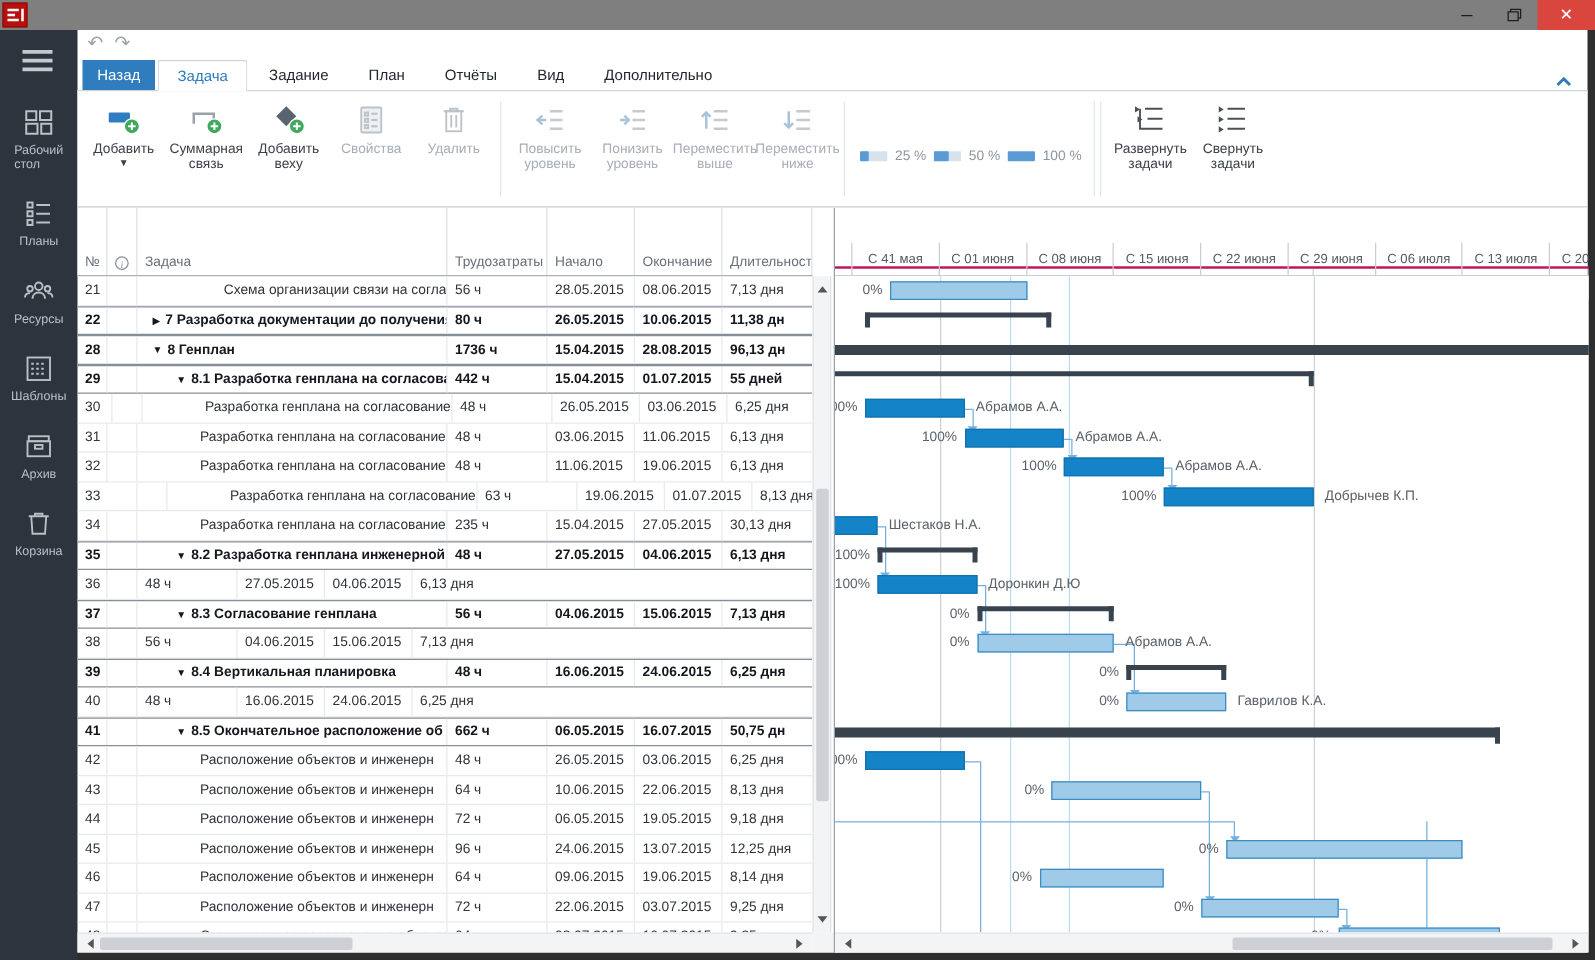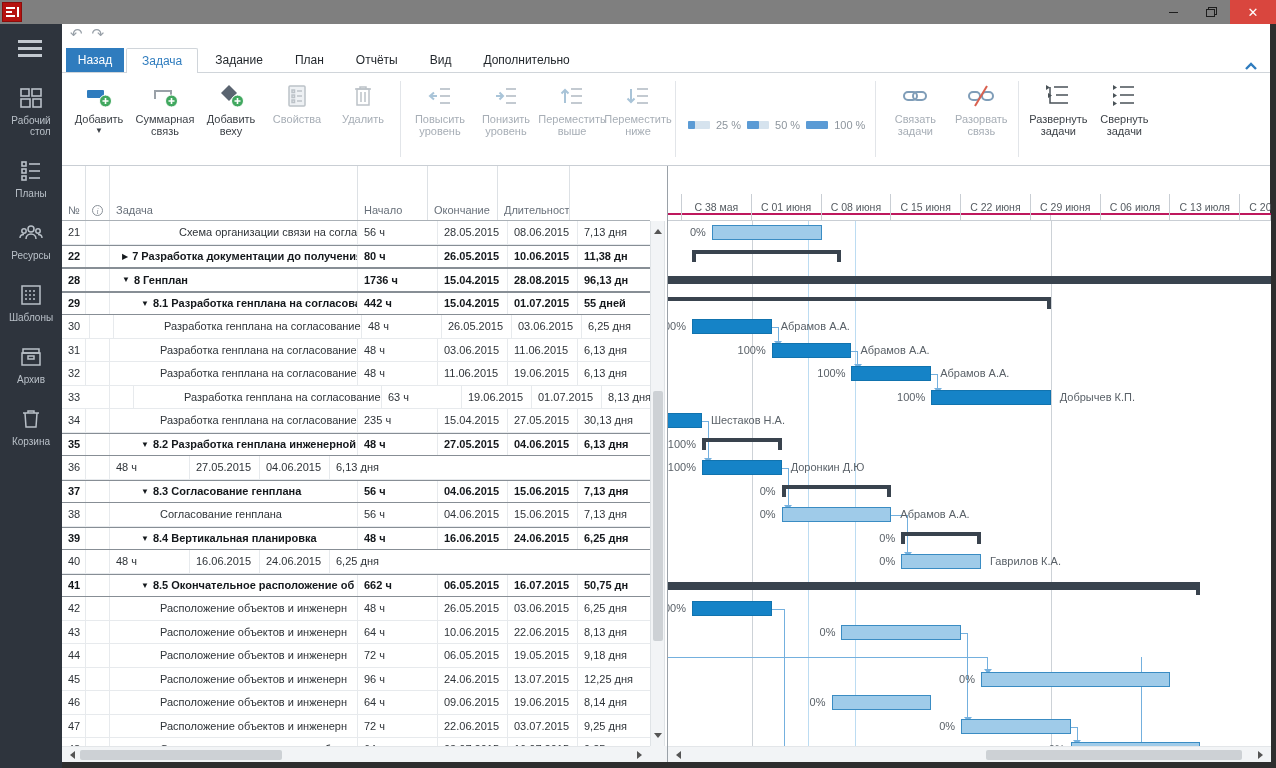--- a/index.html
+++ b/index.html
@@ -16,21 +16,21 @@
   .wc{width:38px;height:24px;display:flex;align-items:center;justify-content:center;color:#1e1e1e;}
   .wc.close{width:46px;background:#d9463e;color:#fff;font-size:13px;}
   .ming{display:block;width:9px;height:1px;background:#1e1e1e;}
   
   .sidebar{position:absolute;left:0;top:24px;width:62px;height:744px;background:#2e343d;}
   .burger{margin:16px 0 0 18px;width:24px;cursor:pointer;}
   .burger i{display:block;width:24px;height:3px;background:#c3c9d0;margin-bottom:4px;}
   .snav{display:flex;flex-direction:column;align-items:center;margin-top:28px;gap:21px;}
   .sitem{display:flex;flex-direction:column;align-items:center;width:62px;color:#b9c0c8;}
   .sitem svg{display:block;}
-  .sitem .slab{font-size:10px;line-height:11px;text-align:right;margin-top:4px;white-space:pre-line;}
+  .sitem .slab{font-size:10px;line-height:11px;text-align:left;margin-top:4px;white-space:pre-line;}
   
   .content{position:absolute;left:62px;top:24px;width:1208px;height:738px;background:#fff;}
   .quick{position:absolute;left:8px;top:1px;display:flex;gap:9px;color:#98a0a8;font-size:15px;}
   .tabrow{position:absolute;left:0;top:24px;width:100%;height:24px;display:flex;align-items:stretch;}
   .backbtn{margin-left:4px;width:58px;background:#2f7cbe;color:#fff;font-size:12px;display:flex;align-items:center;justify-content:center;cursor:pointer;}
   .tab{padding:0 15px;font-size:12px;color:#23282d;display:flex;align-items:center;margin-left:2px;cursor:pointer;}
   .tab.active{color:#2f7cbe;background:#fff;border:1px solid #d0d5da;border-bottom:none;border-radius:2px 2px 0 0;position:relative;z-index:3;height:25px;}
   .chev{position:absolute;right:12px;top:33px;cursor:pointer;}
   
   .ribbon{position:absolute;left:0;top:48px;width:100%;height:94px;background:#fff;border-top:1px solid #d0d5da;border-bottom:1px solid #c9ced4;display:flex;z-index:1;}
@@ -331,41 +331,20 @@
             <span>50 %</span>
           </div>
           <div class="sbtn">
             <span style="width:22px;height:12px;display:inline-block"><svg viewBox="0 0 22 12" width="100%" height="100%">
                 <rect x="0" y="2" width="22" height="8" rx="1" fill="#5b9bd5"></rect>
               </svg></span>
             <span>100 %</span>
           </div>
         </div>
         <div class="rdiv"></div>
-        <div class="rgroup">
-          <div class="rbtn dis" style="width: 66px;">
-            <span class="ricon"><svg viewBox="0 0 26 26" width="100%" height="100%">
-                <g fill="none" stroke="#7f9db8" stroke-width="2">
-                  <rect x="2" y="9" width="13" height="8" rx="4"></rect>
-                  <rect x="11" y="9" width="13" height="8" rx="4"></rect>
-                </g>
-              </svg></span>
-            <span class="rlabel">Связать задачи</span>
-          </div>
-          <div class="rbtn dis" style="width: 66px;">
-            <span class="ricon"><svg viewBox="0 0 26 26" width="100%" height="100%">
-                <g fill="none" stroke="#7f9db8" stroke-width="2">
-                  <rect x="1" y="9" width="11" height="8" rx="4"></rect>
-                  <rect x="14" y="9" width="11" height="8" rx="4"></rect>
-                </g>
-                <path d="M19 3L7 23" stroke="#d9604f" stroke-width="2"></path>
-              </svg></span>
-            <span class="rlabel">Разорвать связь</span>
-          </div>
-        </div>
         <div class="rdiv"></div>
         <div class="rgroup">
           <div class="rbtn" style="width: 66px;">
             <span class="ricon"><svg viewBox="0 0 26 26" width="100%" height="100%">
                 <g fill="none" stroke="#4a5258" stroke-width="1.5">
                   <path d="M9 4h14M11 12h12M9 20h14M5 4v16h4"></path>
                 </g>
                 <path d="M1 2l4 2.5L1 7z M3 10l4 2.5L3 15z" fill="#4a5258"></path>
               </svg></span>
             <span class="rlabel">Развернуть задачи</span>
@@ -382,20 +361,21 @@
         </div>
       </div>
 
     <div class="workspace">
       <div class="thead" id="thead">
           <div class="th" style="width: 24px;">№</div>
           <div class="th" style="width: 24px;">
             <span class="info-h">i</span>
           </div>
           <div class="th" style="width: 248px;">Задача</div>
+          <div class="th" style="width: 80px;">Трудозатраты</div>
           <div class="th" style="width: 70px;">Начало</div>
           <div class="th" style="width: 70px;">Окончание</div>
           <div class="th" style="width: 72px;">Длительность</div>
         </div>
       <div class="trows" id="trows">
           <div class="trow">
             <div class="td" style="width:24px">21</div>
             <div class="td" style="width:24px"></div>
             <div class="td" style="width:248px;padding-left:69px">Схема организации связи на согласование</div>
             <div class="td" style="width:80px">56 ч</div>
@@ -497,21 +477,20 @@
             <div class="td" style="width:24px"></div>
             <div class="td" style="width:248px;padding-left:31px"><span class="exp">▼</span>8.3 Согласование генплана</div>
             <div class="td" style="width:80px">56 ч</div>
             <div class="td" style="width:70px">04.06.2015</div>
             <div class="td" style="width:70px">15.06.2015</div>
             <div class="td" style="width:72px;border-right:none">7,13 дня</div>
           </div>
           <div class="trow">
             <div class="td" style="width:24px">38</div>
             <div class="td" style="width:24px"></div>
-            <div class="td" style="width:248px;padding-left:50px">Согласование генплана</div>
             <div class="td" style="width:80px">56 ч</div>
             <div class="td" style="width:70px">04.06.2015</div>
             <div class="td" style="width:70px">15.06.2015</div>
             <div class="td" style="width:72px;border-right:none">7,13 дня</div>
           </div>
           <div class="trow bold">
             <div class="td" style="width:24px">39</div>
             <div class="td" style="width:24px"></div>
             <div class="td" style="width:248px;padding-left:31px"><span class="exp">▼</span>8.4 Вертикальная планировка</div>
             <div class="td" style="width:80px">48 ч</div>
@@ -615,21 +594,21 @@
       <div class="corner"></div>
 
       <div class="gpanel">
         <div class="gmonths" id="gmonths">
             <div class="gcell" style="left: -225.208px; width: 308.977px;">Май 2015</div>
             <div class="gcell" style="left: 83.769px; width: 299.01px;">Июнь 2015</div>
             <div class="gcell" style="left: 382.779px; width: 220.221px;">Июль 2015</div>
           </div>
         <div class="gweeks" id="gweeks">
             <div class="gcell" style="left: -55.769px; width: 69.769px;"></div>
-            <div class="gcell" style="left: 14px; width: 69.769px;">С 38 мая</div>
+            <div class="gcell" style="left: 14px; width: 69.769px;">С 41 мая</div>
             <div class="gcell" style="left: 83.769px; width: 69.769px;">С 01 июня</div>
             <div class="gcell" style="left: 153.538px; width: 69.769px;">С 08 июня</div>
             <div class="gcell" style="left: 223.307px; width: 69.769px;">С 15 июня</div>
             <div class="gcell" style="left: 293.076px; width: 69.769px;">С 22 июня</div>
             <div class="gcell" style="left: 362.845px; width: 69.769px;">С 29 июня</div>
             <div class="gcell" style="left: 432.614px; width: 69.769px;">С 06 июля</div>
             <div class="gcell" style="left: 502.383px; width: 69.769px;">С 13 июля</div>
             <div class="gcell" style="left: 572.152px; width: 69.769px;">С 20 июля</div>
           </div>
         <div class="gchart" id="gchart">

